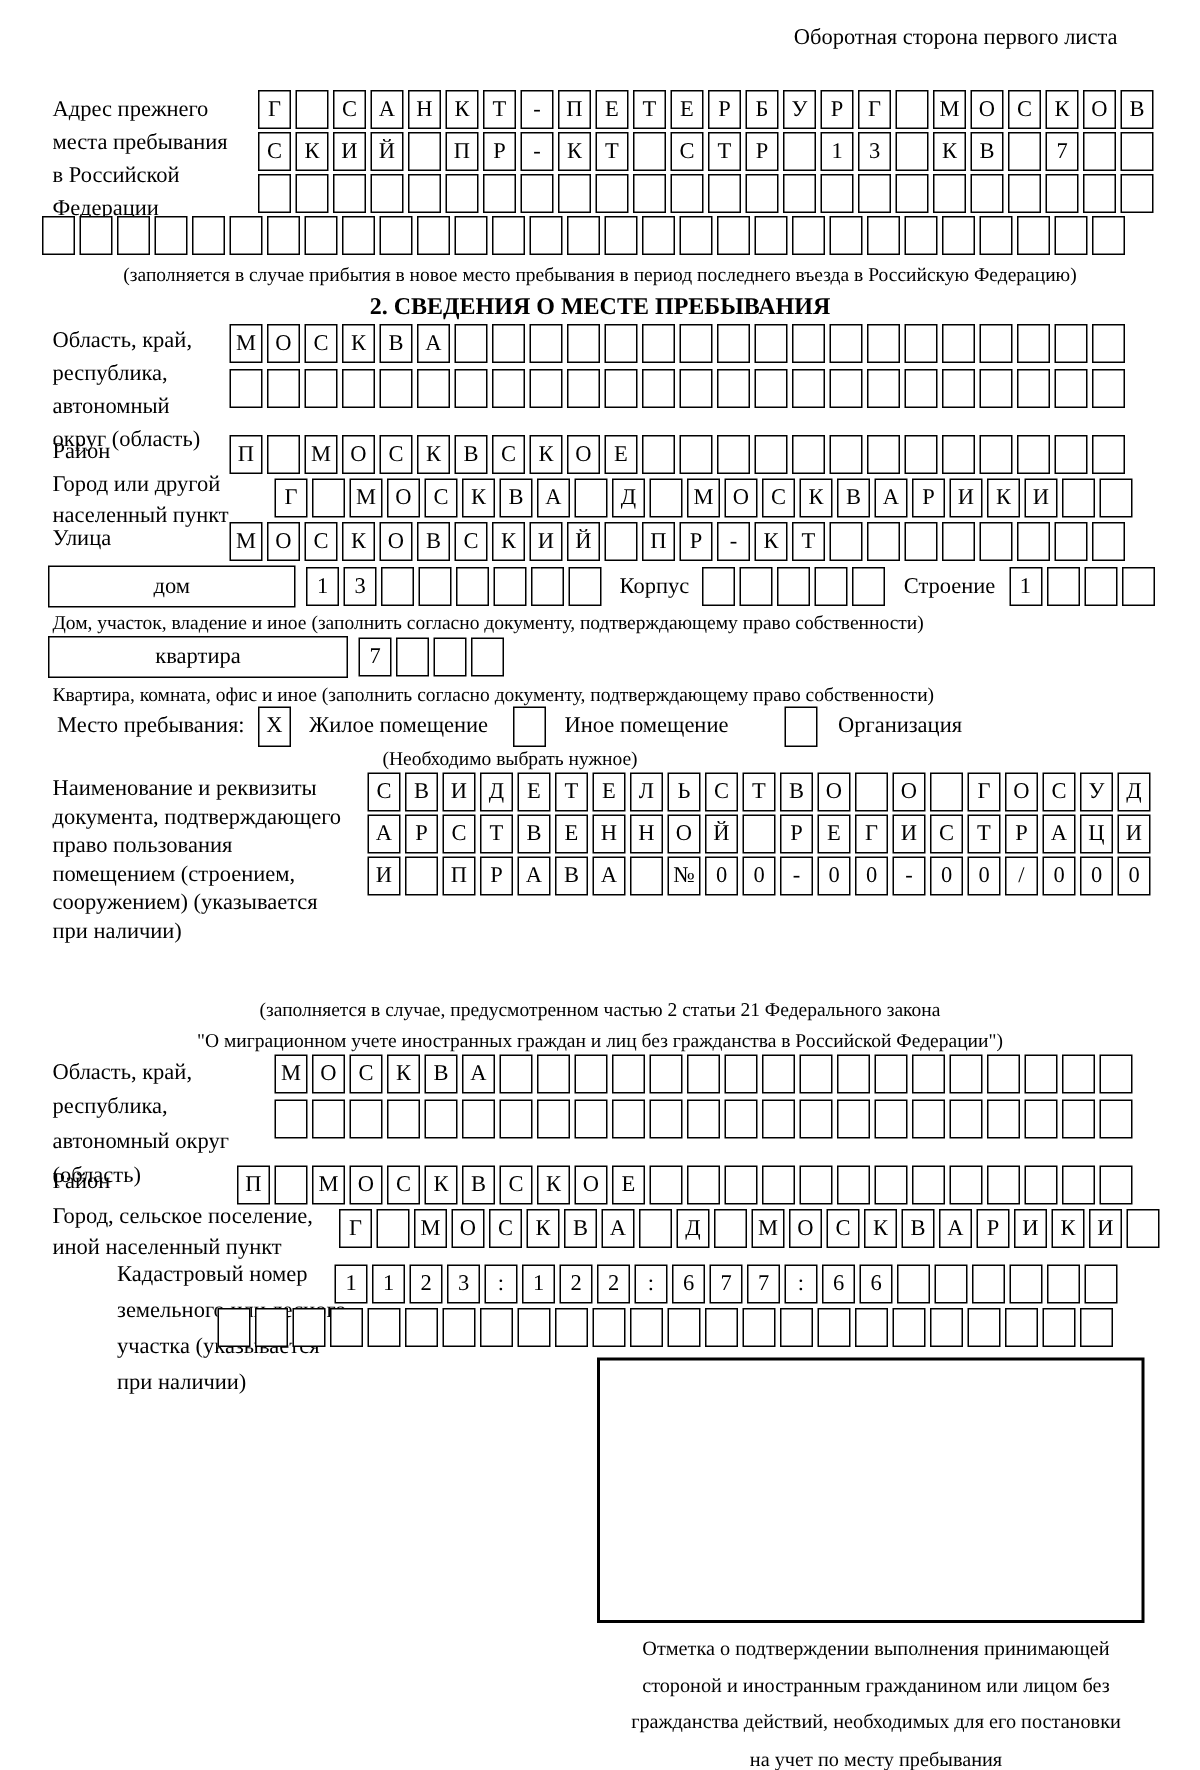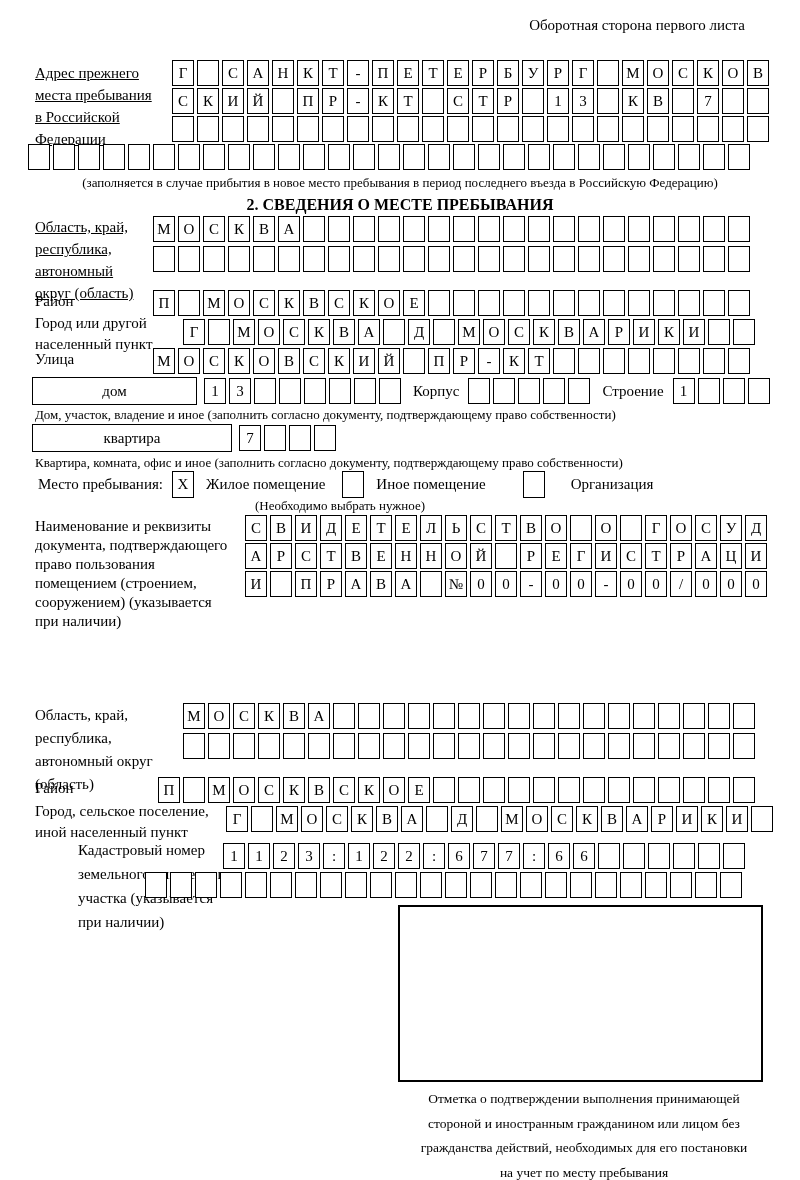--- a/index.html
+++ b/index.html
@@ -20,21 +20,21 @@
   .wbox{border:1.8px solid #000;height:28px;box-sizing:border-box;display:flex;
         align-items:center;justify-content:center;font-size:15px;background:#fff;text-align:center;}
   .inlbl{font-size:15px;white-space:nowrap;padding:0 2px;}
   .slbl{font-size:15px;white-space:nowrap;}
   .mark{height:27px;}
   .stamp{position:absolute;left:398px;top:905px;width:365px;height:177px;
          box-sizing:border-box;border:2px solid #000;background:#fff;}
   .caption{position:absolute;left:388px;top:1087px;width:392px;text-align:center;
            font-size:13.5px;}
   .caption .ln{line-height:24.5px;}
-  .lh22 .ln{line-height:22px;text-decoration:underline;}
+  .lh22 .ln{line-height:22px;}
   .lh21 .ln{line-height:21px;}
   .lh19 .ln{line-height:19px;}
   .lh23 .ln{line-height:23px;}
   .lh24 .ln{line-height:24px;margin-left:43px;}
 </style>
 </head>
 <body>
 
 <div class="page">
 
@@ -345,21 +345,21 @@
   </div>
   <div class="note" style="left:35px;top:455px">Квартира, комната, офис и иное (заполнить согласно документу, подтверждающему право собственности)</div>
 
   <div class="hrow" style="left:38px;top:471px;gap:9px">
     <span class="slbl">Место пребывания:</span>
     <span class="cell mark">X</span>
     <span class="slbl">Жилое помещение</span>
     <span class="cell mark" style="margin-left:8px"></span>
     <span class="slbl">Иное помещение</span>
     <span class="cell mark" style="margin-left:28px"></span>
-    <span class="slbl" style="margin-left:14px">Организация</span>
+    <span class="slbl" style="margin-left:2px">Организация</span>
   </div>
   <div class="note" style="left:225px;top:498px;width:230px;text-align:center">(Необходимо выбрать нужное)</div>
 
   <div class="lbl lh19" style="top:517px">
       <div class="ln">Наименование и реквизиты</div>
       <div class="ln">документа, подтверждающего</div>
       <div class="ln">право пользования</div>
       <div class="ln">помещением (строением,</div>
       <div class="ln">сооружением) (указывается</div>
       <div class="ln">при наличии)</div>
@@ -427,20 +427,24 @@
       <span class="cell">0</span>
       <span class="cell">-</span>
       <span class="cell">0</span>
       <span class="cell">0</span>
       <span class="cell">/</span>
       <span class="cell">0</span>
       <span class="cell">0</span>
       <span class="cell">0</span>
     </div>
 
+  <div class="note center lh21" style="top:662px">
+      <div class="ln">(заполняется в случае, предусмотренном частью 2 статьи 21 Федерального закона</div>
+      <div class="ln">"О миграционном учете иностранных граждан и лиц без гражданства в Российской Федерации")</div>
+    </div>
 
   <div class="lbl lh23" style="top:704px">
       <div class="ln">Область, край,</div>
       <div class="ln">республика,</div>
       <div class="ln">автономный округ</div>
       <div class="ln">(область)</div>
     </div>
   <div class="cells" style="left:183px;top:703px">
       <span class="cell">М</span>
       <span class="cell">О</span>

